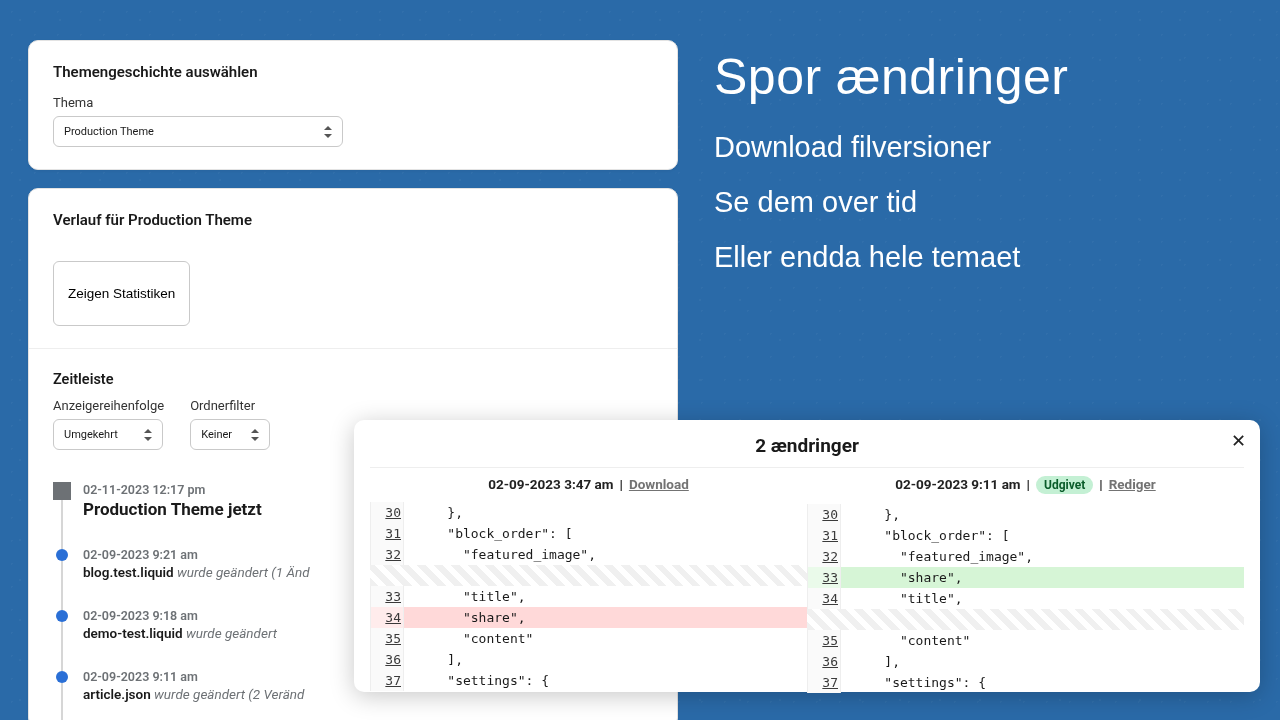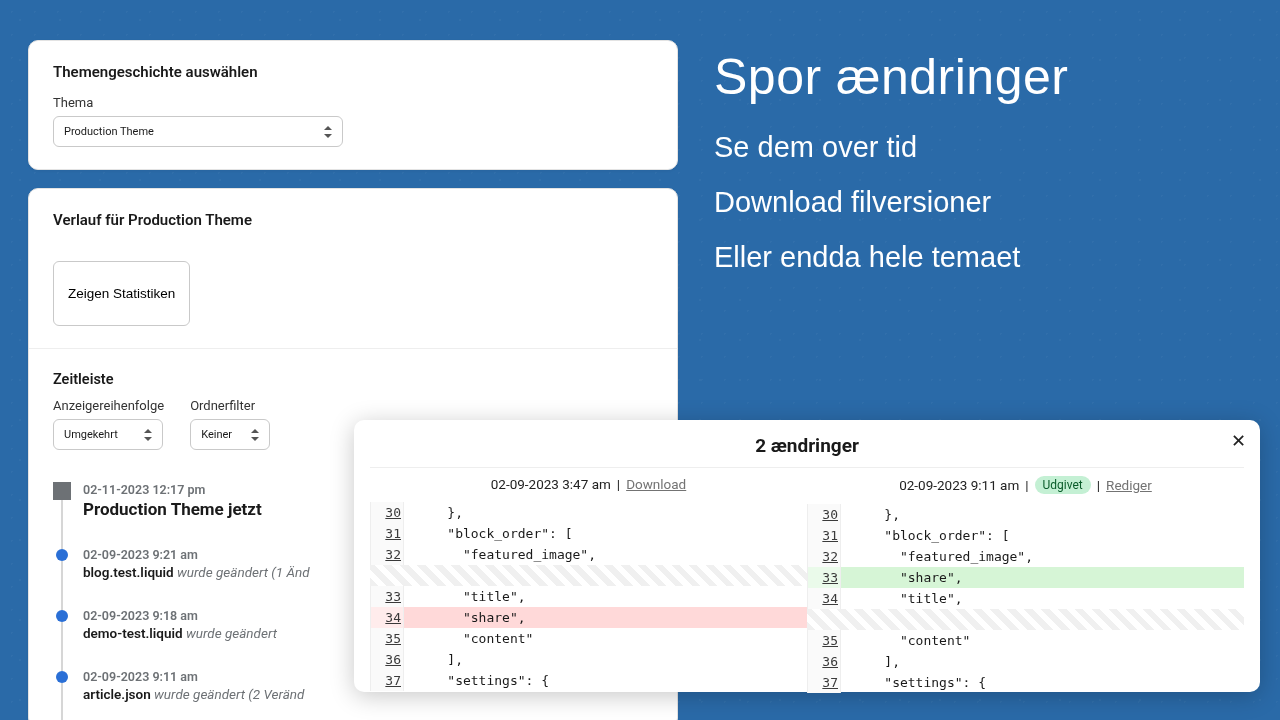--- a/index.html
+++ b/index.html
@@ -97,22 +97,22 @@
     position:absolute; top:10px; right:14px; cursor:pointer; font-size:18px; color:#222;
   }
   .modal h3 { text-align:center; font-size:19px; font-weight:700; margin-bottom:10px; }
 
   .diff-grid {
     display:grid; grid-template-columns: 1fr 1fr; gap:0;
     border-top: 1px solid #eee;
   }
   .diff-col { overflow:hidden; }
   .diff-head {
-    display:flex; justify-content:center; align-items:center; gap:6px;
-    font-size:13.5px; color:#222; padding:8px 0 10px;
+    display:flex; justify-content:center; align-items:flex-start; gap:6px;
+    font-size:13.5px; color:#222; padding:8px 0 10px;font-weight:bold;
   }
   .diff-head a { color:#737373; text-decoration:underline; cursor:pointer; }
   .badge {
     background:#c4f0d4; color:#0a5c2a; border-radius:10px; padding:2px 8px; font-size:12px;
   }
 
   .code {
     font-family: ui-monospace, SFMono-Regular, Menlo, Consolas, monospace;
     font-size:13px; line-height:21px;
   }
@@ -214,22 +214,22 @@
         <div class="tl-body">
           <div class="ts">02-09-2023 9:11 am</div>
           <div class="line"><span class="fn"></span><span class="chg"></span></div>
         </div>
       </div>
     </div>
 </div>
 
 <div class="promo">
   <h1>Spor ændringer</h1>
+  <p>Download filversioner</p>
   <p>Se dem over tid</p>
-  <p>Download filversioner</p>
   <p>Eller endda hele temaet</p>
 </div>
 
 <div class="modal">
   <span class="close">✕</span>
   <h3>2 ændringer</h3>
 
   <div class="diff-grid">
     <div class="diff-col">
       <div class="diff-head">

